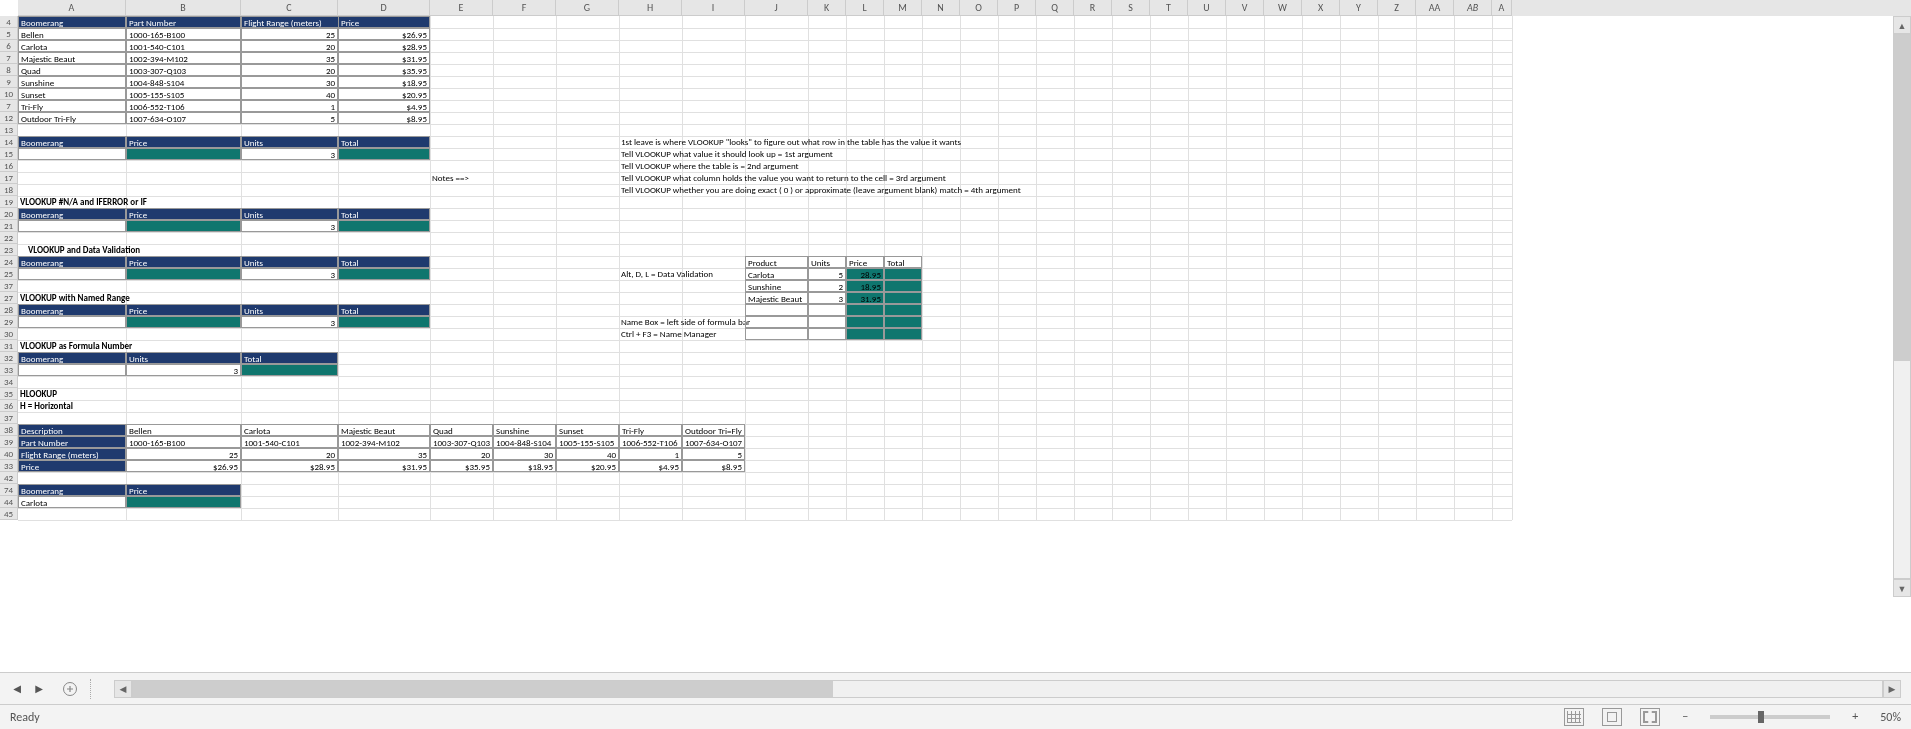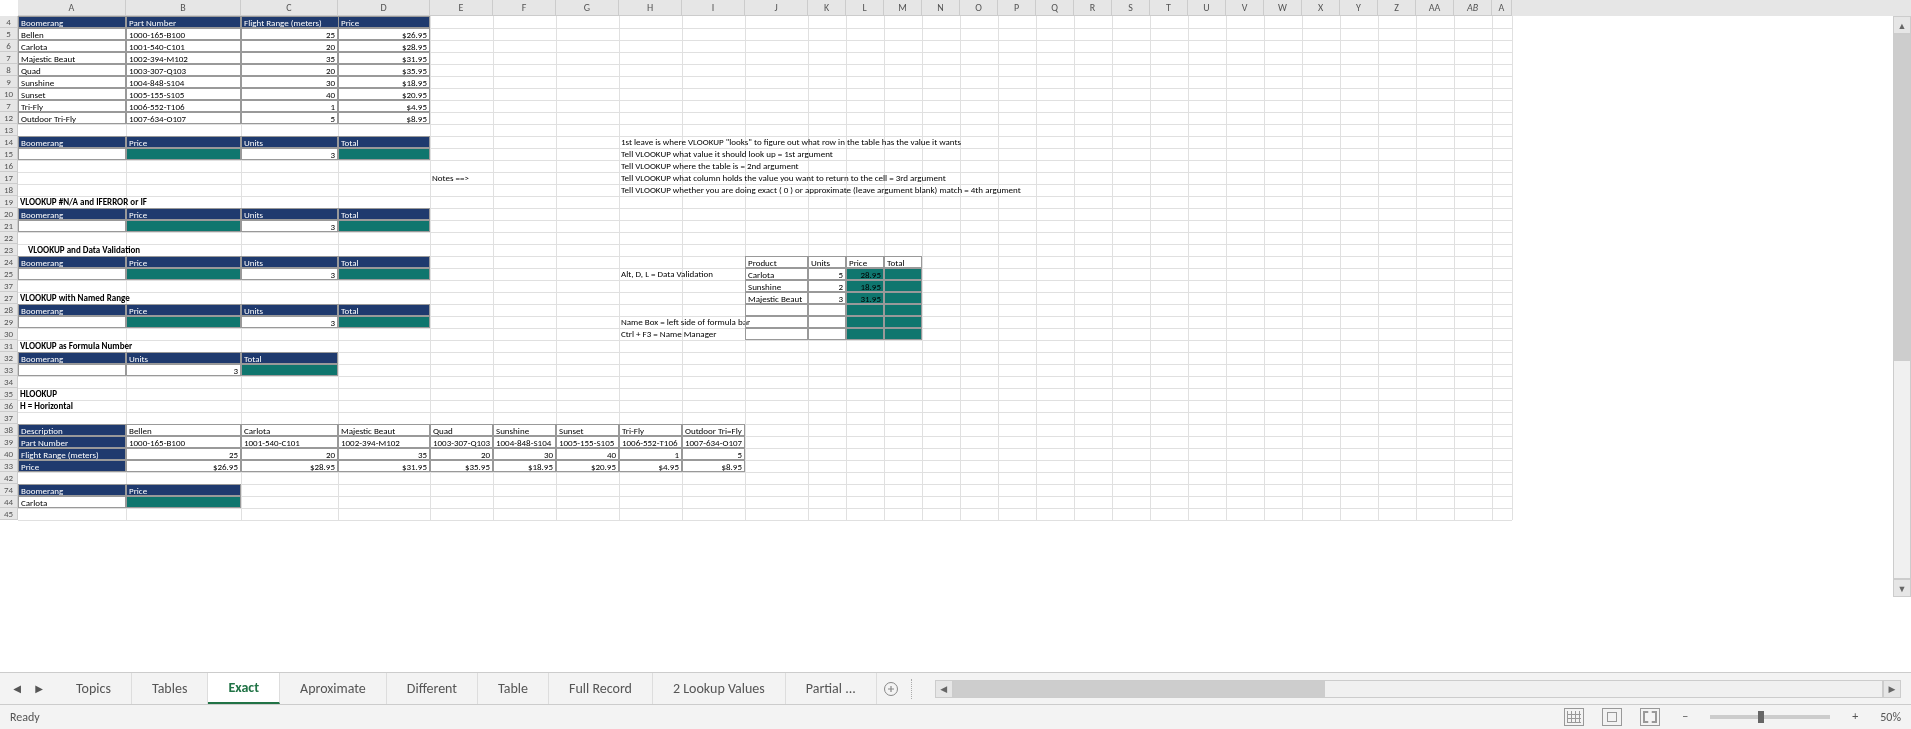--- a/index.html
+++ b/index.html
@@ -539,31 +539,20 @@
       </div>
     <div class="hscroll-btn">▼</div>
   </div>
 </div>
 
 <div class="tabs-bar">
   <div class="tab-nav">
     <div class="tab-nav-btn">◀</div>
     <div class="tab-nav-btn">▶</div>
   </div>
-  <div class="tabs" id="tabs">
-      <div class="tab">Topics</div>
-      <div class="tab">Tables</div>
-      <div class="tab active">Exact</div>
-      <div class="tab">Aproximate</div>
-      <div class="tab">Different</div>
-      <div class="tab">Table</div>
-      <div class="tab">Full Record</div>
-      <div class="tab">2 Lookup Values</div>
-      <div class="tab">Partial ...</div>
-    </div>
   <div class="tab-add">
     <svg width="16" height="16" viewBox="0 0 16 16">
         <circle cx="8" cy="8" r="6.5" fill="none" stroke="#888"></circle>
         <path d="M8 5v6M5 8h6" stroke="#888" stroke-width="1.2"></path>
       </svg>
   </div>
   <div style="width:8px;border-left:1px dotted #aaa;height:20px;margin:0 6px"></div>
   <div class="hscroll">
     <div class="hscroll-btn">◀</div>
     <div class="hscroll-track">

